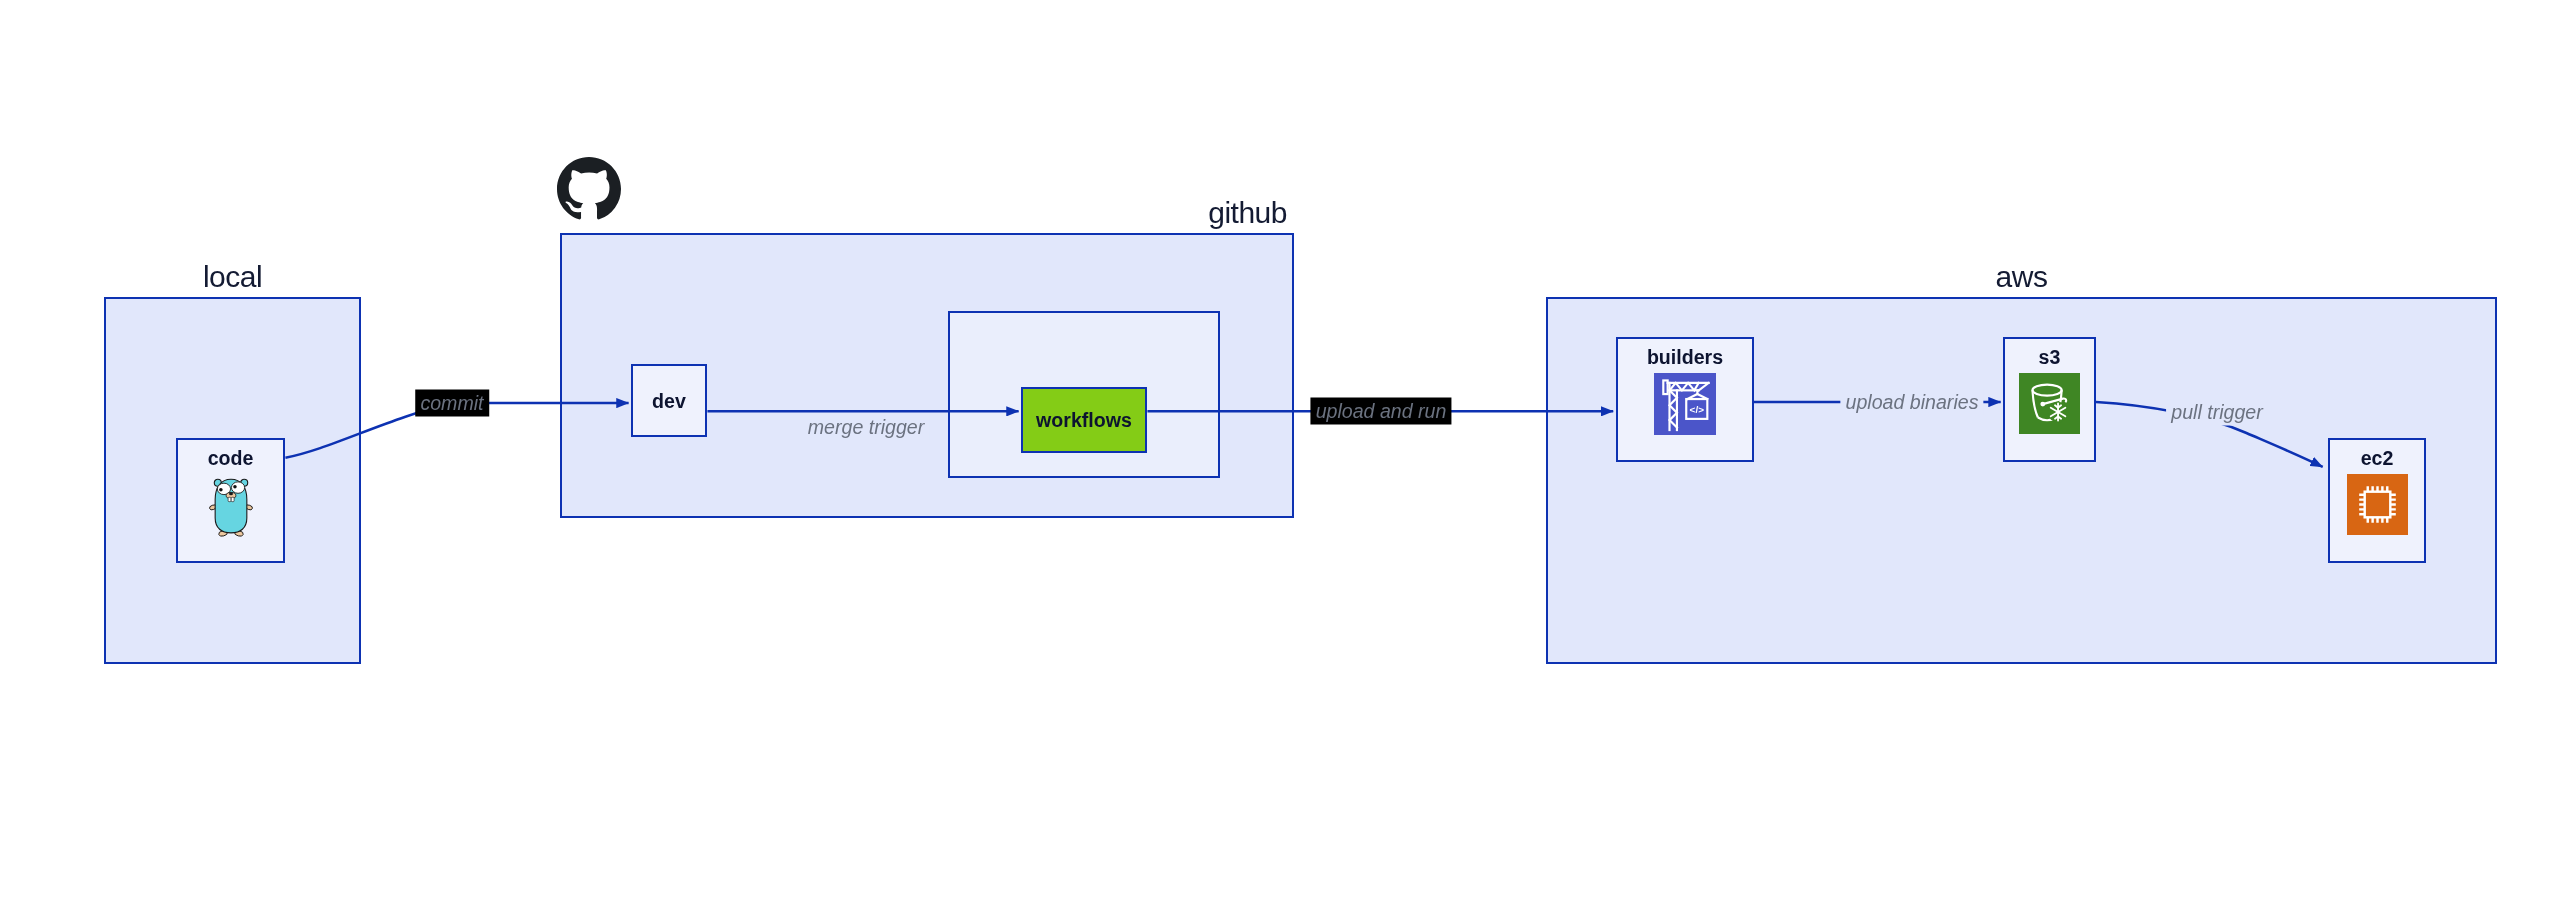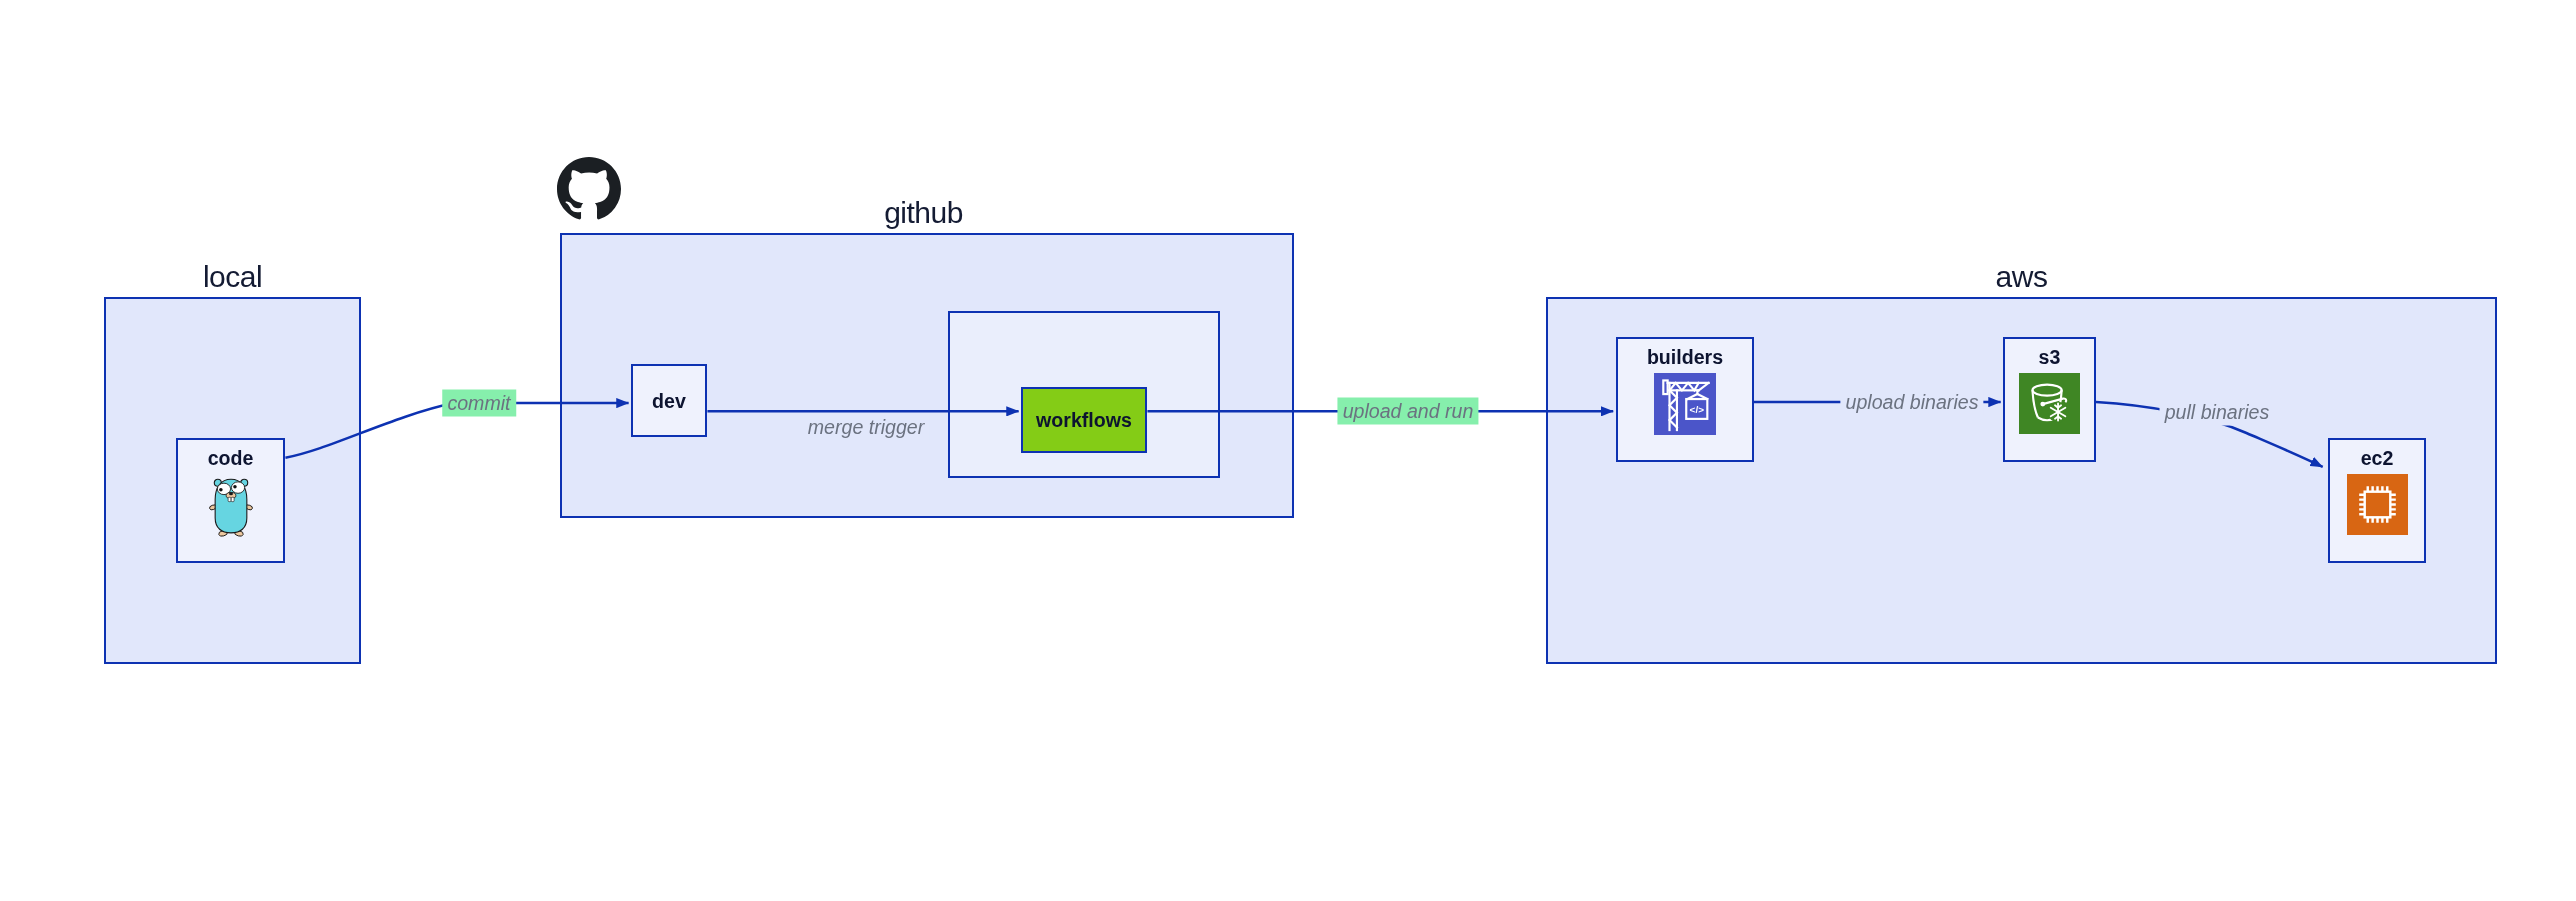--- a/index.html
+++ b/index.html
@@ -4,36 +4,36 @@
 <style>
   html,body{margin:0;padding:0;background:#ffffff;}
   #canvas{position:relative;width:2604px;height:902px;background:#ffffff;overflow:hidden;
           font-family:"Liberation Sans","DejaVu Sans",sans-serif;}
 
   
   .container{position:absolute;border:2.6px solid #0d32b2;background:#e1e7fb;box-sizing:border-box;}
   .container.nested{background:#eaeefc;}
   .container-title{position:absolute;font-size:30px;color:#141b33;letter-spacing:-0.5px;line-height:33px;}
   .center{text-align:center;}
-  .right{text-align:center;}
+  .right{text-align:right;}
 
   
   .node{position:absolute;border:2.6px solid #0d32b2;background:#eff2fd;box-sizing:border-box;
         display:flex;flex-direction:column;align-items:center;}
   .node-label{font-size:19.6px;font-weight:bold;color:#0d1430;line-height:24px;margin-top:6.2px;}
   .node.centered{justify-content:center;}
   .node.centered .node-label{margin-top:0;}
   .node-icon{margin-top:4.1px;}
 
   
   #edges{position:absolute;left:0;top:0;z-index:5;}
   .edge-label{position:absolute;z-index:6;transform:translate(-50%,-50%);
               font-size:19.6px;font-style:italic;color:#6b7280;white-space:nowrap;
               padding:0 5.2px;line-height:27px;}
-  .bg-white{background:#86efac;margin-left:27px;}
+  .bg-white{background:#000000;}
   .bg-lav{background:#e1e7fb;}
 
   .nodes-layer{position:absolute;left:0;top:0;width:100%;height:100%;z-index:7;}
   .nodes-layer .node{position:absolute;}
 
   #octocat{position:absolute;left:557px;top:157px;z-index:8;}
 
   #diagram-title{position:absolute;left:1302px;top:681px;transform:translateX(-50%);
                  font-size:44px;letter-spacing:-1px;color:#10182e;white-space:nowrap;
                  text-decoration:underline;text-decoration-thickness:3.6px;text-underline-offset:7.2px;z-index:9;}
@@ -67,21 +67,21 @@
       <path d="M2227 798 L3131 798" marker-end="url(#arrow)"></path>
       <path d="M3404 780 L3883 780" marker-end="url(#arrow)"></path>
       <path d="M4068 780 C4170 786, 4280 806, 4360 840 C4425 868, 4468 886, 4508 906" marker-end="url(#arrow)"></path>
     </g>
   </svg>
 
   <div class="edge-label bg-white" style="left:452px;top:403px;">commit</div>
   <div class="edge-label bg-lav" style="left:866px;top:411px;margin-top:16px;">merge trigger</div>
   <div class="edge-label bg-white" style="left:1381px;top:411px;">upload and run</div>
   <div class="edge-label bg-lav" style="left:1878px;top:402px;margin-left:34px;">upload binaries</div>
-  <div class="edge-label bg-lav" style="left:2217px;top:412px;">pull binaries</div>
+  <div class="edge-label bg-lav" style="left:2217px;top:412px;">pull trigger</div>
 
   <div class="nodes-layer">
 
     <div class="node" style="left:176px;top:438px;width:109px;height:125px;">
       <div class="node-label">code</div>
       <svg class="node-icon" width="44" height="65" viewBox="0 0 100 140">
         <circle cx="20" cy="16" r="8" fill="#66d5e1" stroke="#1a1a1a" stroke-width="2.5"></circle>
         <circle cx="80" cy="16" r="8" fill="#66d5e1" stroke="#1a1a1a" stroke-width="2.5"></circle>
         <ellipse cx="9" cy="72" rx="8" ry="5" fill="#edc89f" stroke="#1a1a1a" stroke-width="2" transform="rotate(-20 9 72)"></ellipse>
         <ellipse cx="91" cy="72" rx="8" ry="5" fill="#edc89f" stroke="#1a1a1a" stroke-width="2" transform="rotate(20 91 72)"></ellipse>

